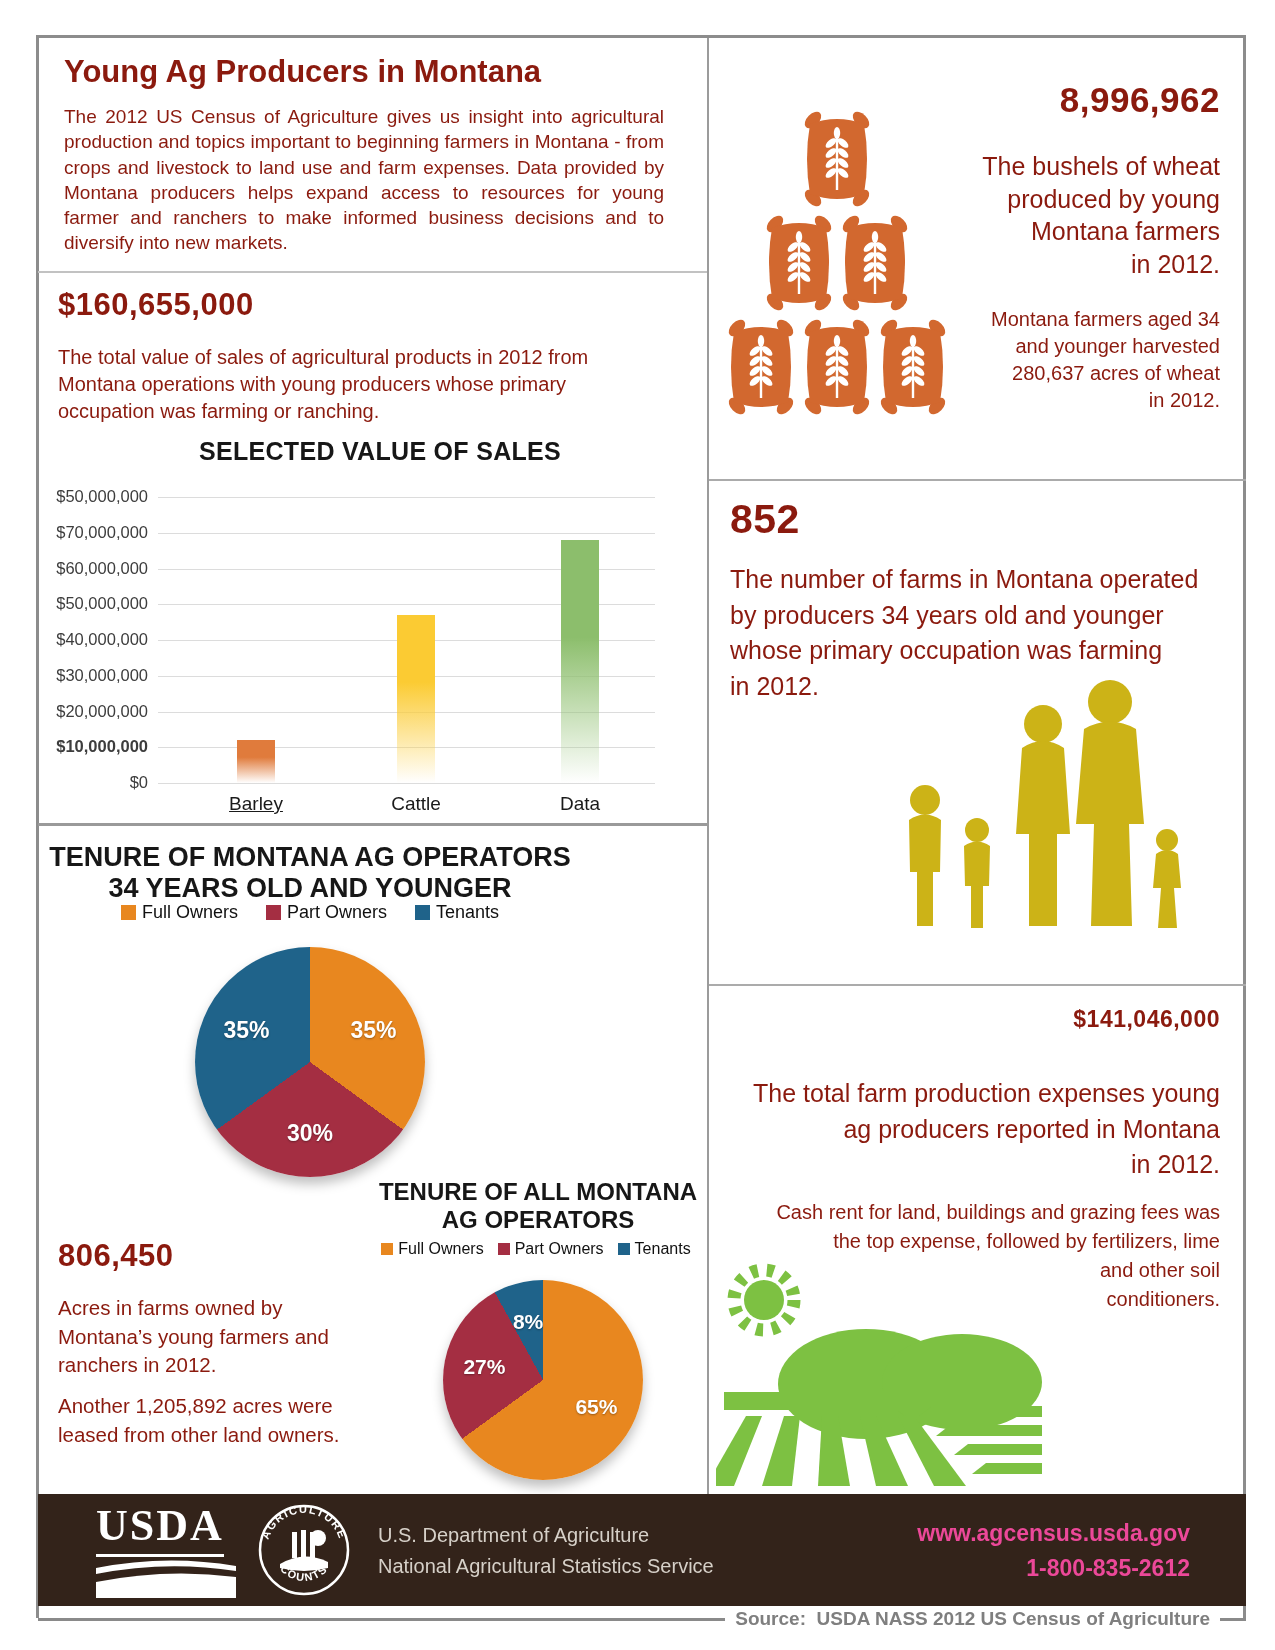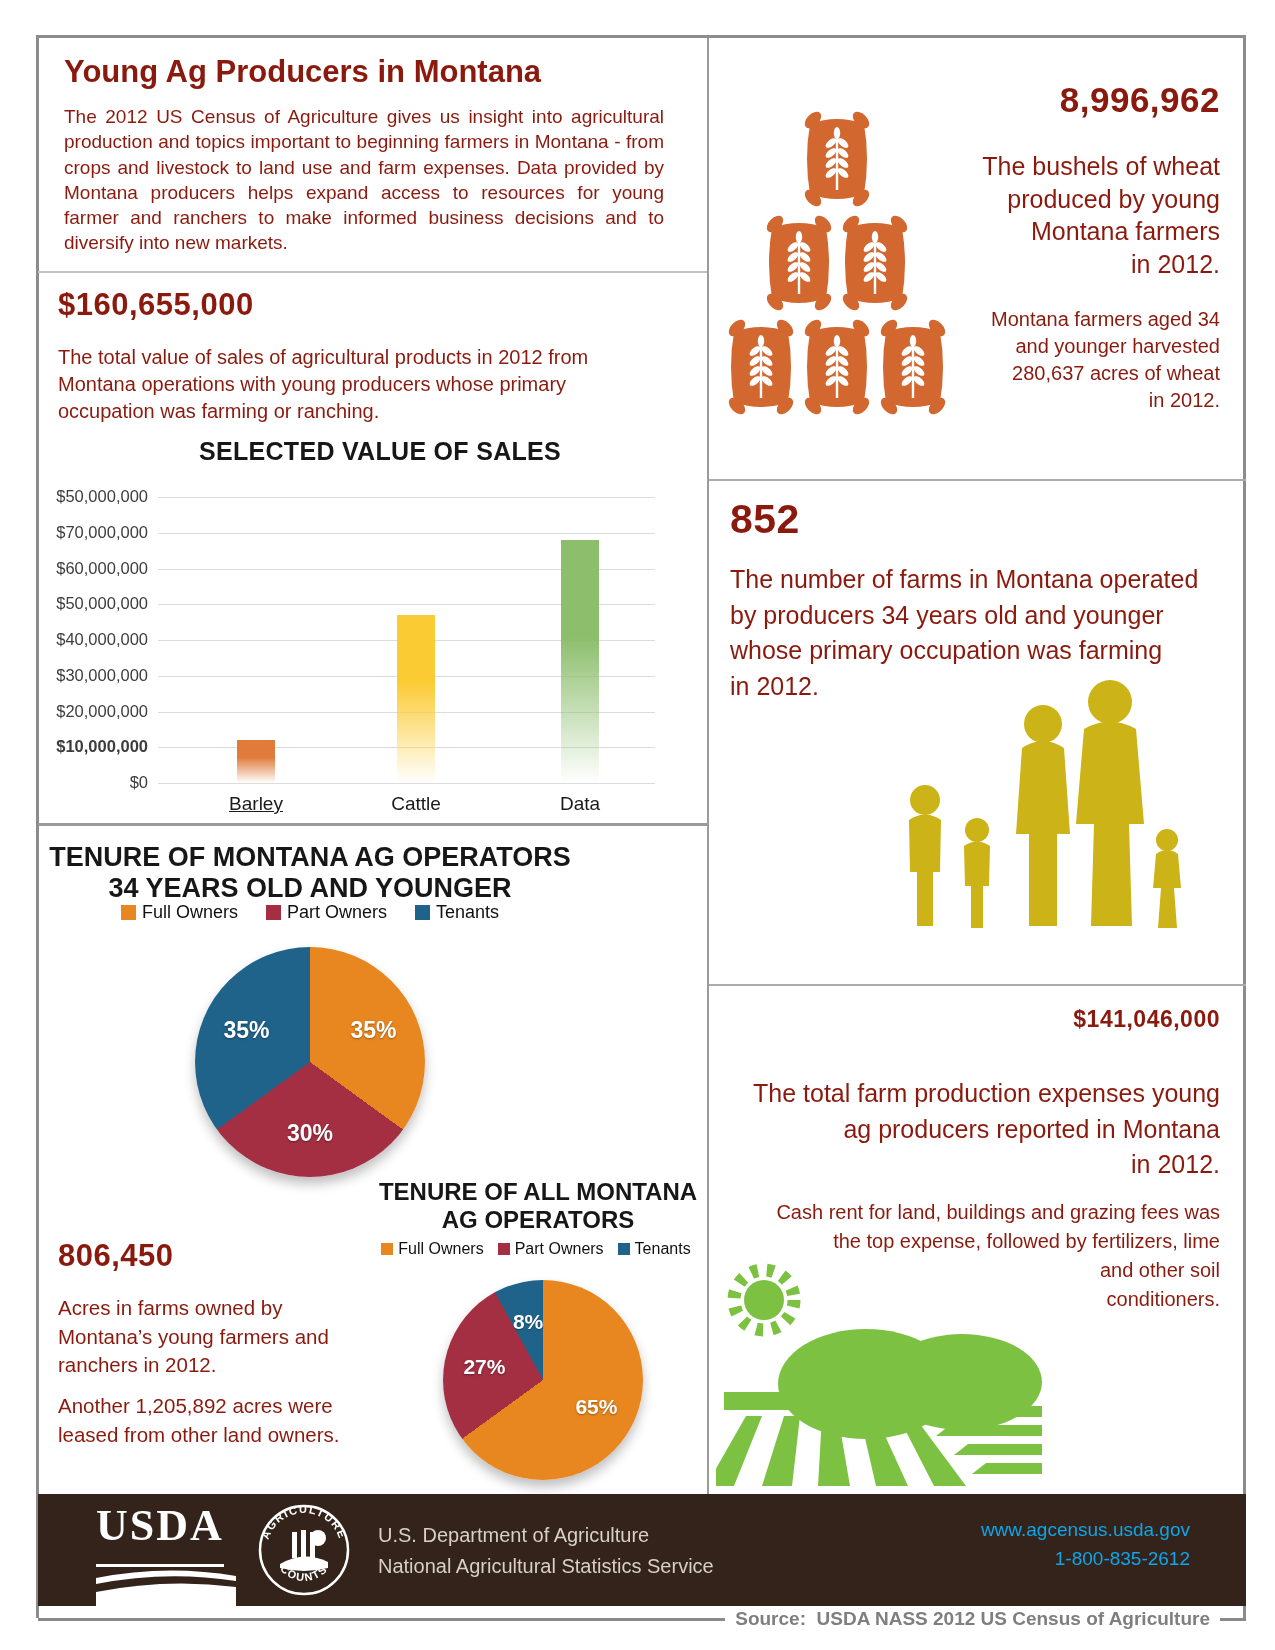--- a/index.html
+++ b/index.html
@@ -32,24 +32,24 @@
   .legend-item{display:inline-flex;align-items:center;margin:0 14px;}
   .legend-swatch{display:inline-block;width:15px;height:15px;margin-right:6px;}
   #legend1{font-size:18px;color:#111;}
   #legend2{font-size:16px;color:#111;}
   #legend2 .legend-item{margin:0 7px;}
   #legend2 .legend-swatch{width:12px;height:12px;margin-right:5px;}
   
   #footer-band{position:absolute;left:38px;top:1494px;width:1208px;height:112px;
                background:#33231a;}
   .footer-text{color:#d6d0c8;font-size:20px;line-height:1.55;}
-  .footer-contact{color:#0ea5e9;font-weight:normal;font-size:19px;line-height:1.5;}
+  .footer-contact{color:#ec4899;font-weight:bold;font-size:23px;line-height:1.5;}
   #usda-word{font-family:"Liberation Serif",serif;font-weight:700;font-size:44px;
              color:#fff;letter-spacing:2px;line-height:1;border-bottom:3px solid #fff;
-             padding-bottom:16px;display:inline-block;}
+             padding-bottom:6px;display:inline-block;}
   
   #source-row{position:absolute;left:38px;top:1608px;width:1208px;display:flex;
               align-items:center;}
   #source-row .line{height:3px;background:#8a8a8a;}
   #source-text{font-size:19px;font-weight:bold;color:#7f7f7f;padding:0 10px;
                white-space:pre;}
 </style>
 </head>
 <body>
 

